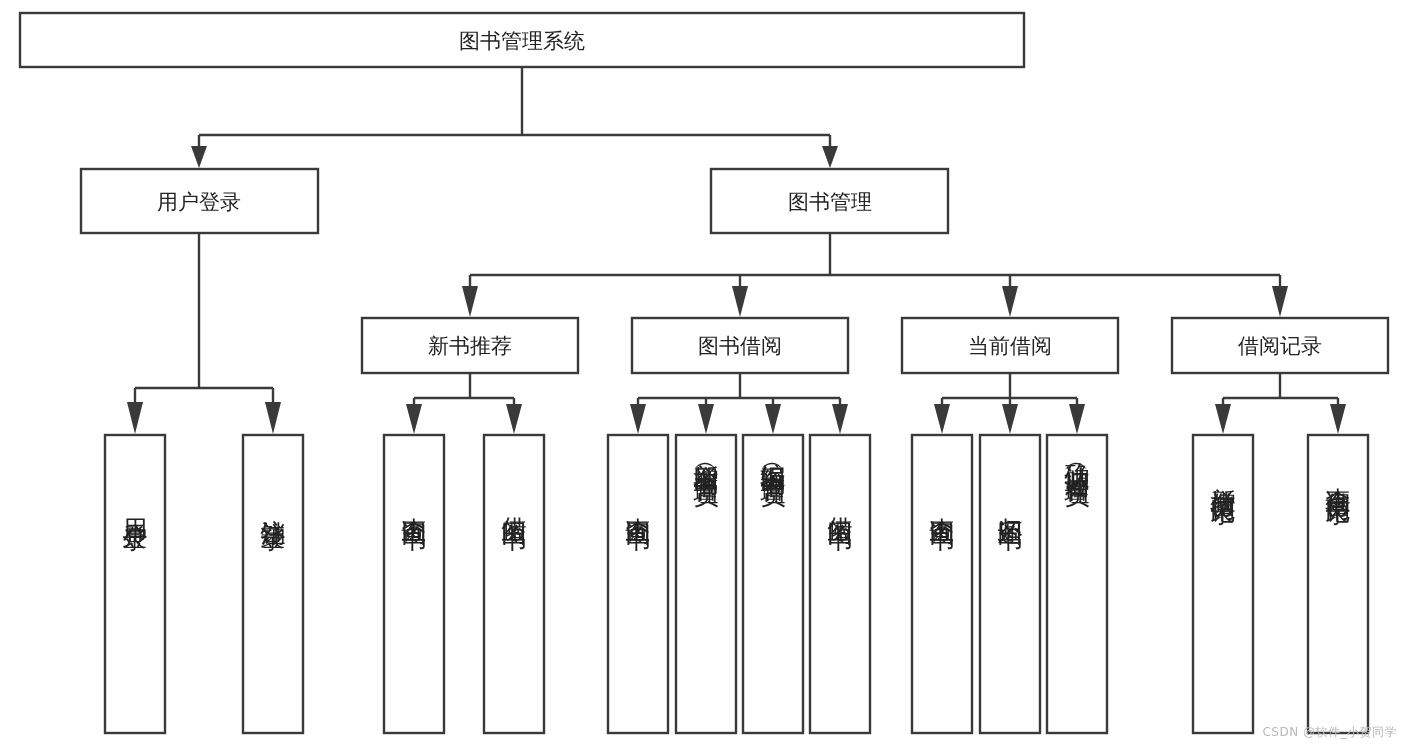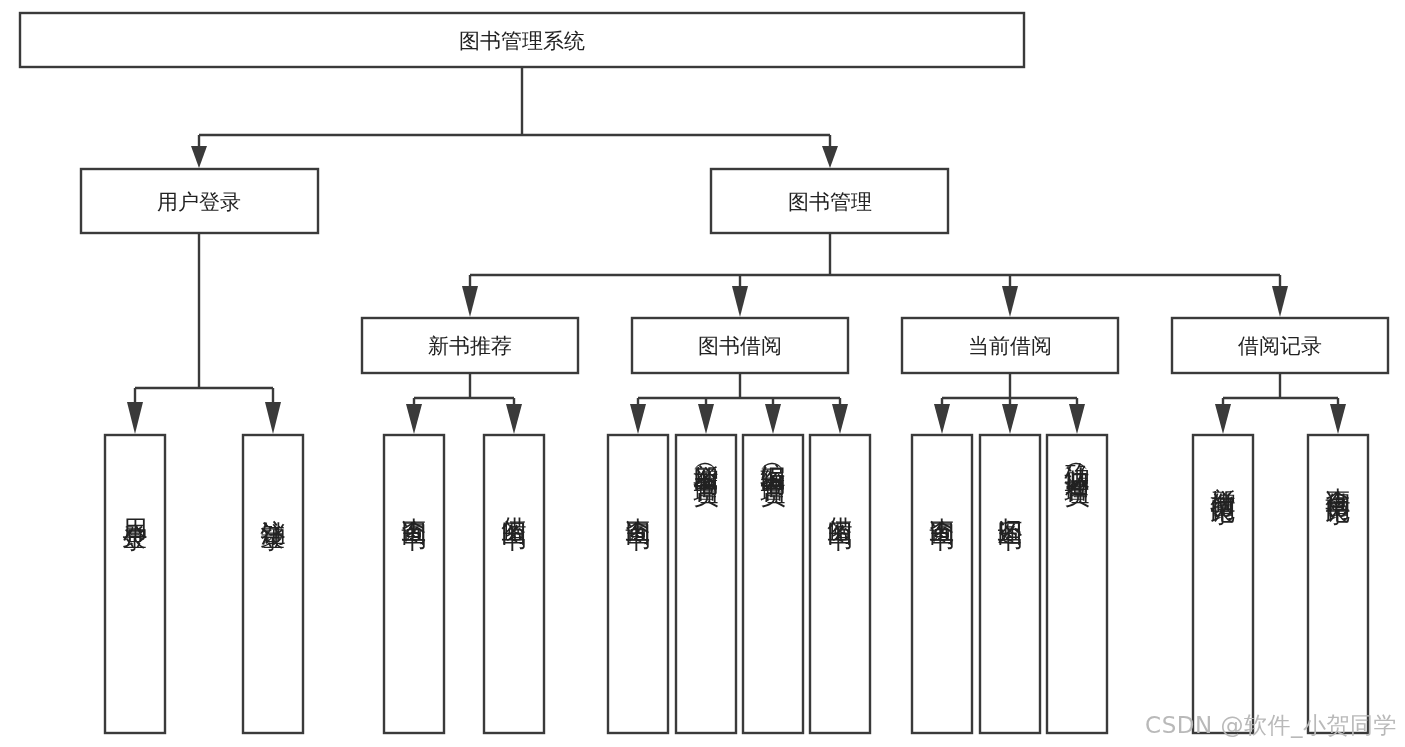--- a/index.html
+++ b/index.html
@@ -73,21 +73,21 @@
     letter-spacing: 3px;
     color: #222222;
     white-space: nowrap;
     text-align: left;
   }
   .watermark {
     position: absolute;
     right: 8px;
     bottom: 6px;
     font-family: "DejaVu Sans", "Liberation Sans", sans-serif;
-    font-size: 23px;
+    font-size: 12px;
     color: #b9b9b9;
     letter-spacing: 0.5px;
     white-space: nowrap;
   }
 </style>
 </head>
 <body>
 
 <div id="diagram-root">
 

